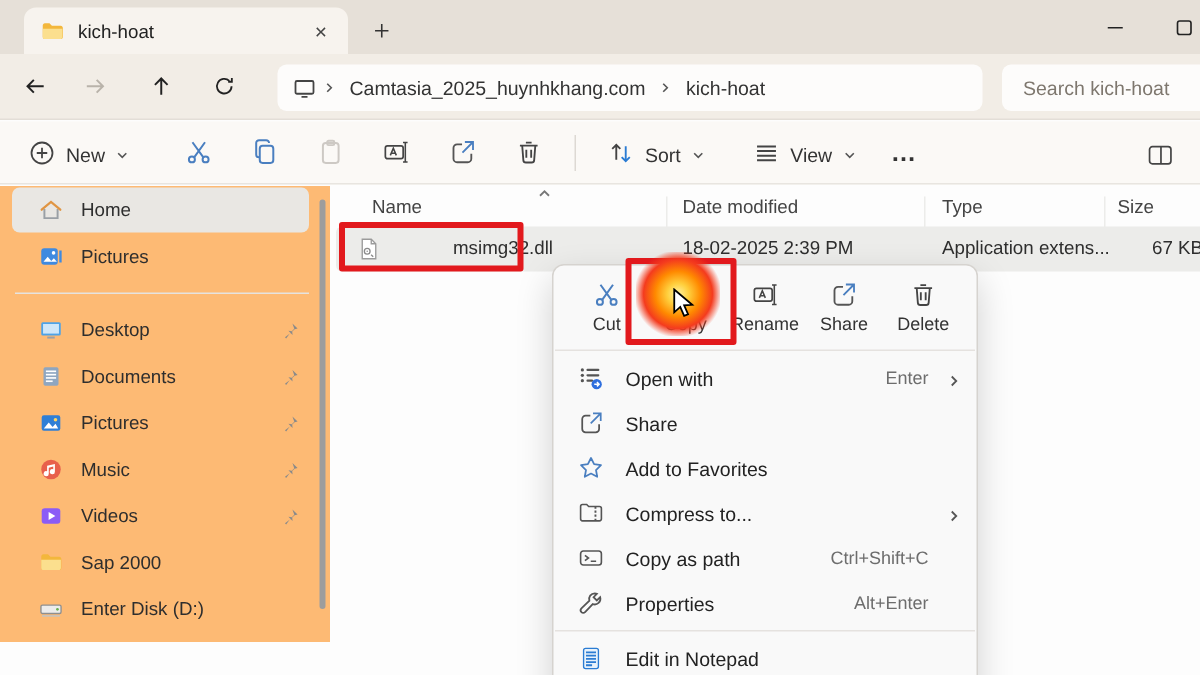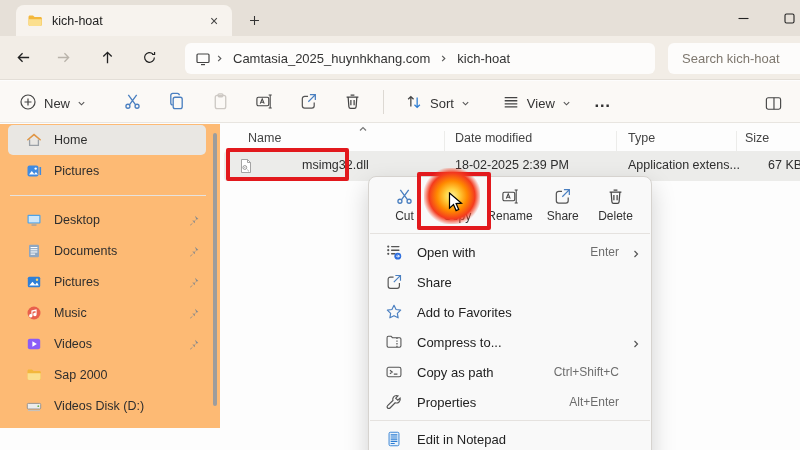--- a/index.html
+++ b/index.html
@@ -337,21 +337,21 @@
             <path d="M1.5 6.2h13.1v5.4c0 .8-.6 1.4-1.4 1.4H2.9c-.8 0-1.4-.6-1.4-1.4z" fill="#fbdf8e"></path>
           </svg></span>
         <span class="lbl">Sap 2000</span>
       </div>
       <div class="side-item">
         <span class="icn"><svg viewBox="0 0 16 16">
             <rect x="1.3" y="5.4" width="13.4" height="5.6" rx="1" fill="#ececec" stroke="#8f8f8f" stroke-width=".9"></rect>
             <circle cx="12.3" cy="8.2" r=".9" fill="#6ab04c"></circle>
             <path d="M2 12.6h12" stroke="#c3c3c3" stroke-width="1"></path>
           </svg></span>
-        <span class="lbl">Videos Disk (D:)</span>
+        <span class="lbl">Enter Disk (D:)</span>
       </div>
     </div>
   <div class="side-scrollbar"></div>
 </div>
 
 <div class="main">
   <div class="colhead">
     <svg class="sort-chev" viewBox="0 0 10 10" fill="none" stroke="#777" stroke-width="1.2">
         <path d="M2 6.5l3-3 3 3"></path>
       </svg>

